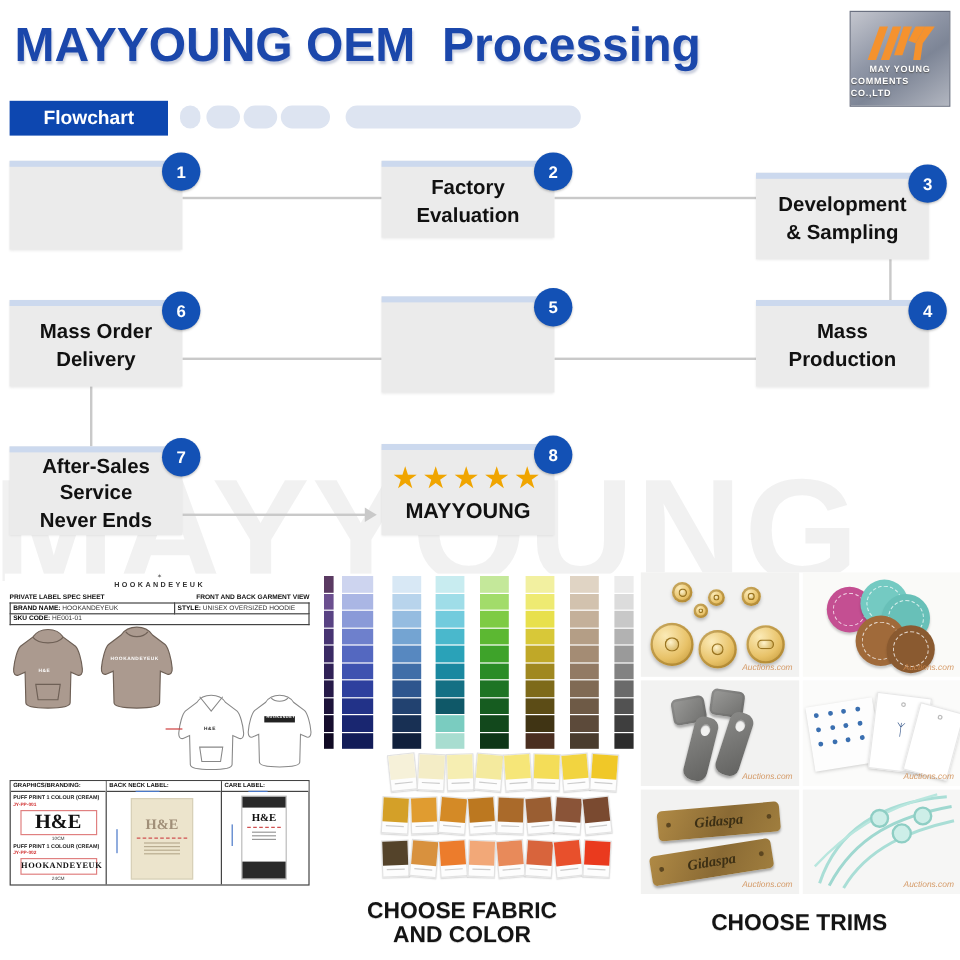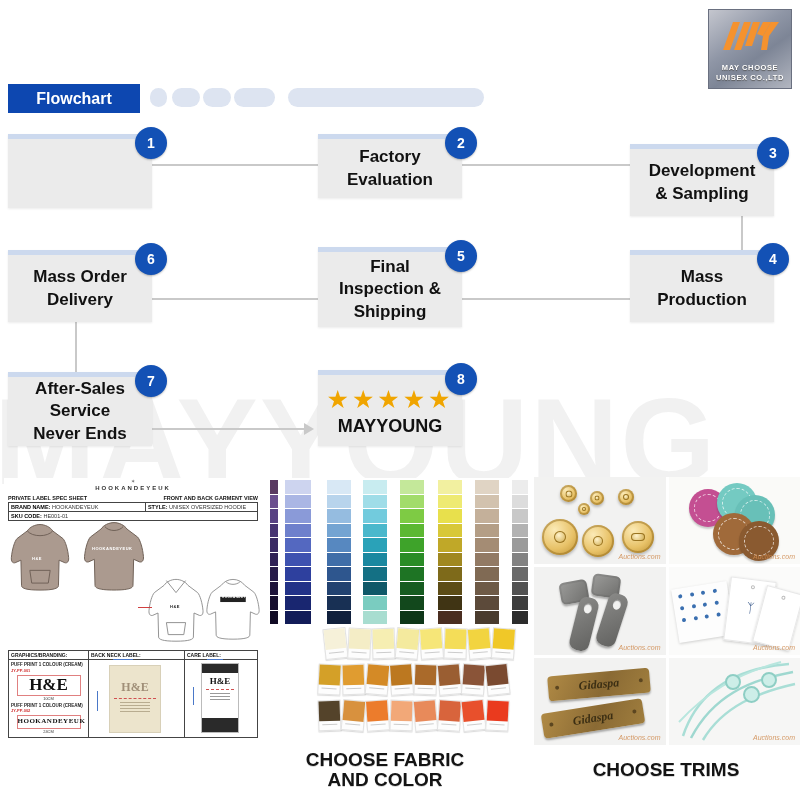--- a/index.html
+++ b/index.html
@@ -150,30 +150,31 @@
     line-height:1.05;white-space:pre-line;z-index:3;text-shadow:0 1px 0 rgba(0,0,0,.15);}
   #cap1{left:0px;top:750px;width:232px;}
   #cap2{left:268px;top:750px;width:234px;}
   #cap3{left:540px;top:760px;width:252px;}
 </style>
 </head>
 <body>
 
 <div id="stage">
 
+  <div class="title">MAYYOUNG OEM  Processing</div>
   <div class="logo">
     <svg width="62" height="34" viewBox="0 0 62 34">
       <polygon points="4,32 14,4 21,4 11,32" fill="var(--logo-orange)"></polygon>
       <polygon points="15,32 25,4 32,4 22,32" fill="var(--logo-orange)"></polygon>
       <polygon points="26,28 34,4 41,4 33,28" fill="var(--logo-orange)"></polygon>
       <polygon points="38,16 44,4 52,4 44,18" fill="var(--logo-orange)"></polygon>
       <polygon points="44,18 52,4 60,4 50,18 48,32 42,32" fill="var(--logo-orange)"></polygon>
     </svg>
-    <div class="l1">MAY CHOOSE</div>
-    <div class="l2">UNISEX CO.,LTD</div>
+    <div class="l1">MAY YOUNG</div>
+    <div class="l2">COMMENTS CO.,LTD</div>
   </div>
 
   <div class="tab">Flowchart</div>
   <div class="pill p1"></div>
   <div class="pill p2"></div>
   <div class="pill p3"></div>
   <div class="pill p4"></div>
   <div class="pill p5"></div>
 
   <div class="watermark">MAYYOUNG</div>
@@ -200,23 +201,20 @@
     <div class="lbl">Development
 &amp; Sampling</div>
   </div>
   <div class="fbox" id="b4">
     <div class="num">4</div>
     <div class="lbl">Mass
 Production</div>
   </div>
   <div class="fbox" id="b5">
     <div class="num">5</div>
-    <div class="lbl">Final
-Inspection &amp;
-Shipping</div>
   </div>
   <div class="fbox" id="b6">
     <div class="num">6</div>
     <div class="lbl">Mass Order
 Delivery</div>
   </div>
   <div class="fbox" id="b7">
     <div class="num">7</div>
     <div class="lbl">After-Sales
 Service

